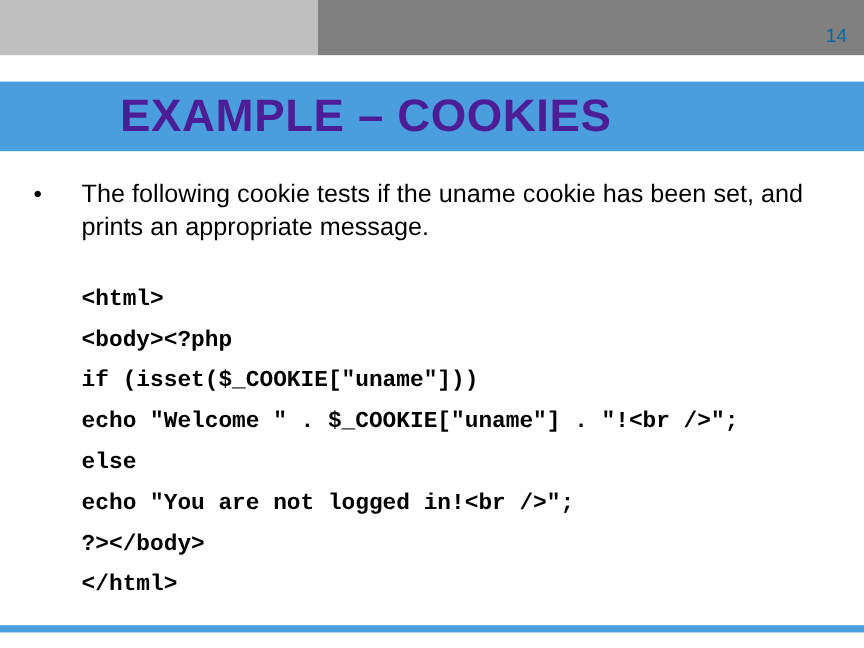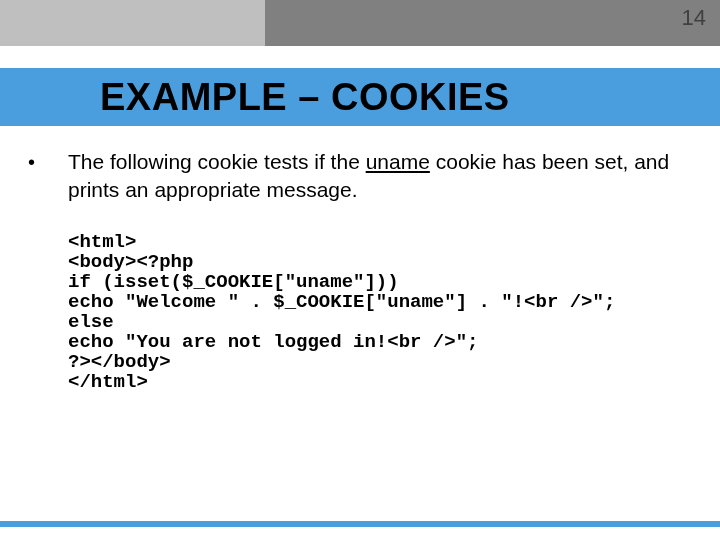--- a/index.html
+++ b/index.html
@@ -24,41 +24,41 @@
     height: 100%;
     background: #bfbfbf;
   }
   .top-band-right {
     flex: 1;
     height: 100%;
     background: #808080;
   }
   .page-number {
     position: absolute;
-    top: 5px;
+    top: 22px;
     right: 14px;
-    font-size: 22px;
-    color: #404040;
+    font-size: 16px;
+    color: #0369a1;
     font-family: Arial, sans-serif;
   }
   .title-band {
     position: absolute;
     top: 68px;
     left: 0;
     width: 100%;
     height: 58px;
     background: #4a9ede;
     display: flex;
     align-items: center;
     padding-left: 100px;
   }
   .title-text {
     font-size: 38px;
     font-weight: bold;
-    color: #000000;
+    color: #4c1d95;
     letter-spacing: 0.5px;
   }
   .content {
     position: absolute;
     top: 148px;
     left: 28px;
     right: 28px;
   }
   .bullet-row {
     display: flex;
@@ -69,28 +69,27 @@
     line-height: 28px;
     width: 40px;
     flex-shrink: 0;
   }
   .bullet-text {
     font-size: 21px;
     line-height: 28px;
     color: #000;
   }
   .underlined {
-    text-decoration: underline;
   }
   .code-block {
     margin-left: 40px;
     font-family: "Courier New", Courier, monospace;
     font-size: 19px;
     font-weight: bold;
-    line-height: 20px;
+    line-height: 34px;
     color: #000;
     white-space: pre;
   }
   .footer-line {
     position: absolute;
     bottom: 13px;
     left: 0;
     width: 100%;
     height: 6px;
     background: #4a9ede;

